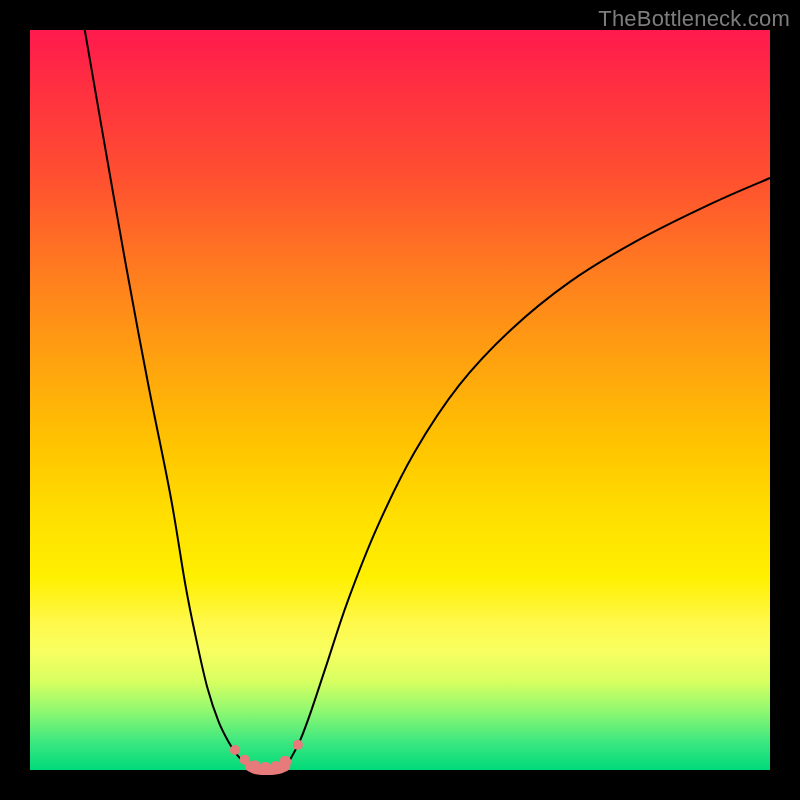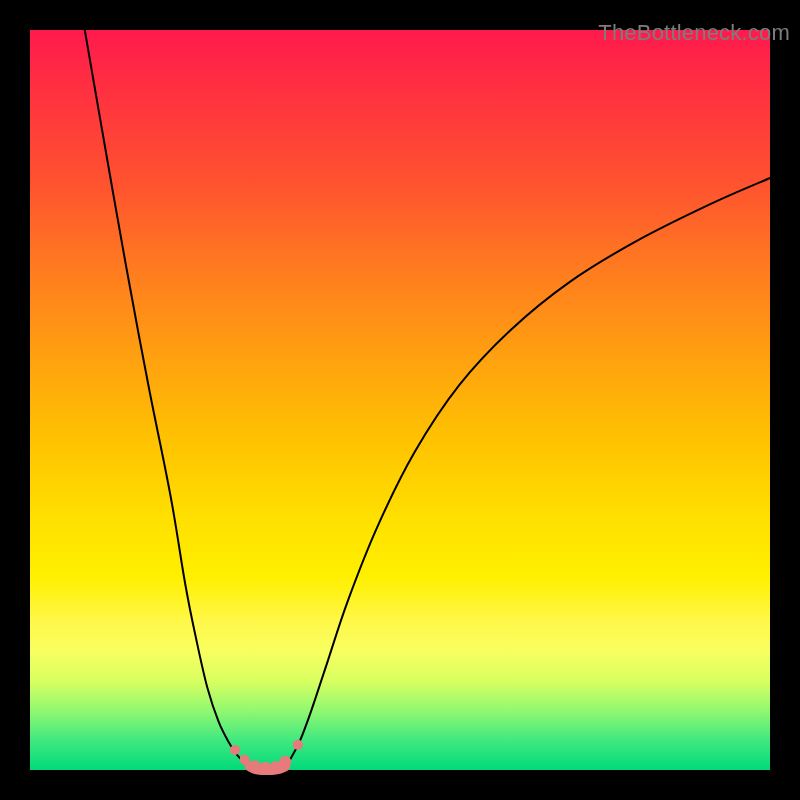--- a/index.html
+++ b/index.html
@@ -36,21 +36,20 @@
   }
   .watermark {
     position: absolute;
     top: 6px;
     right: 10px;
     color: #7d7d7d;
     font-size: 22px;
     font-weight: 500;
     letter-spacing: 0.2px;
     z-index: 10;
-    margin-top: 14px;
   }
   svg.plot {
     position: absolute;
     left: 0;
     top: 0;
     width: 800px;
     height: 800px;
     overflow: visible;
   }
   .curve {

